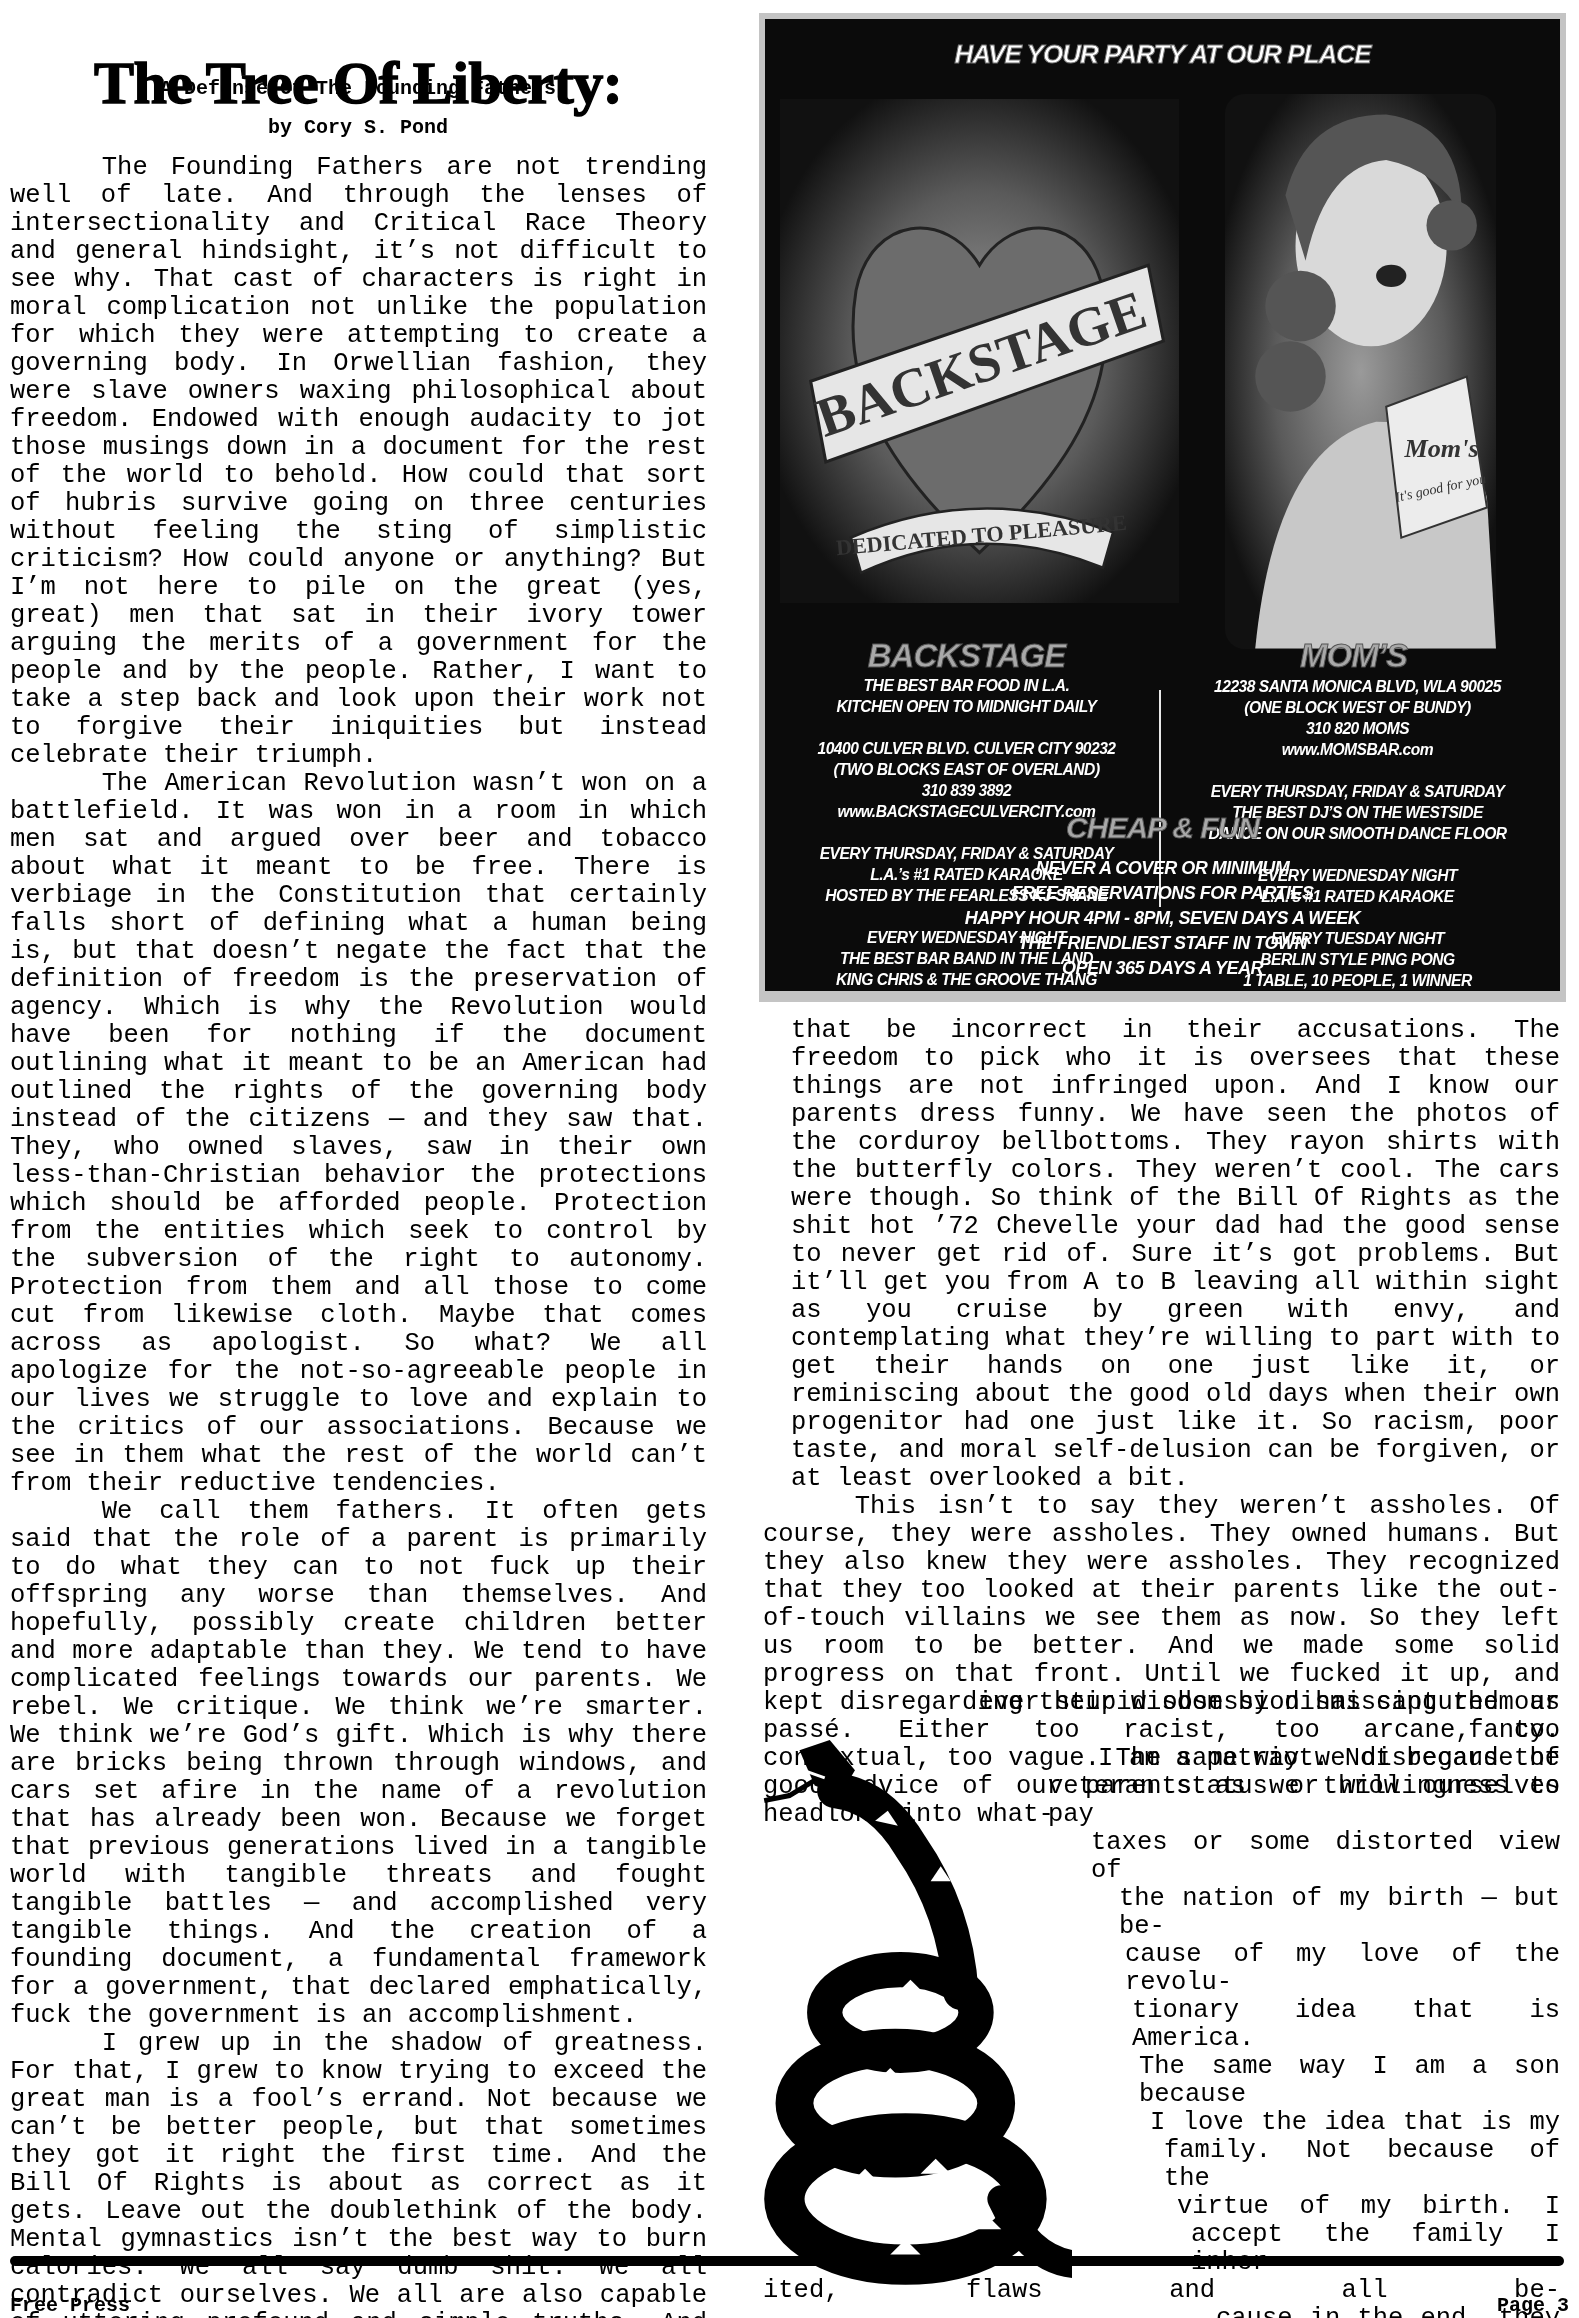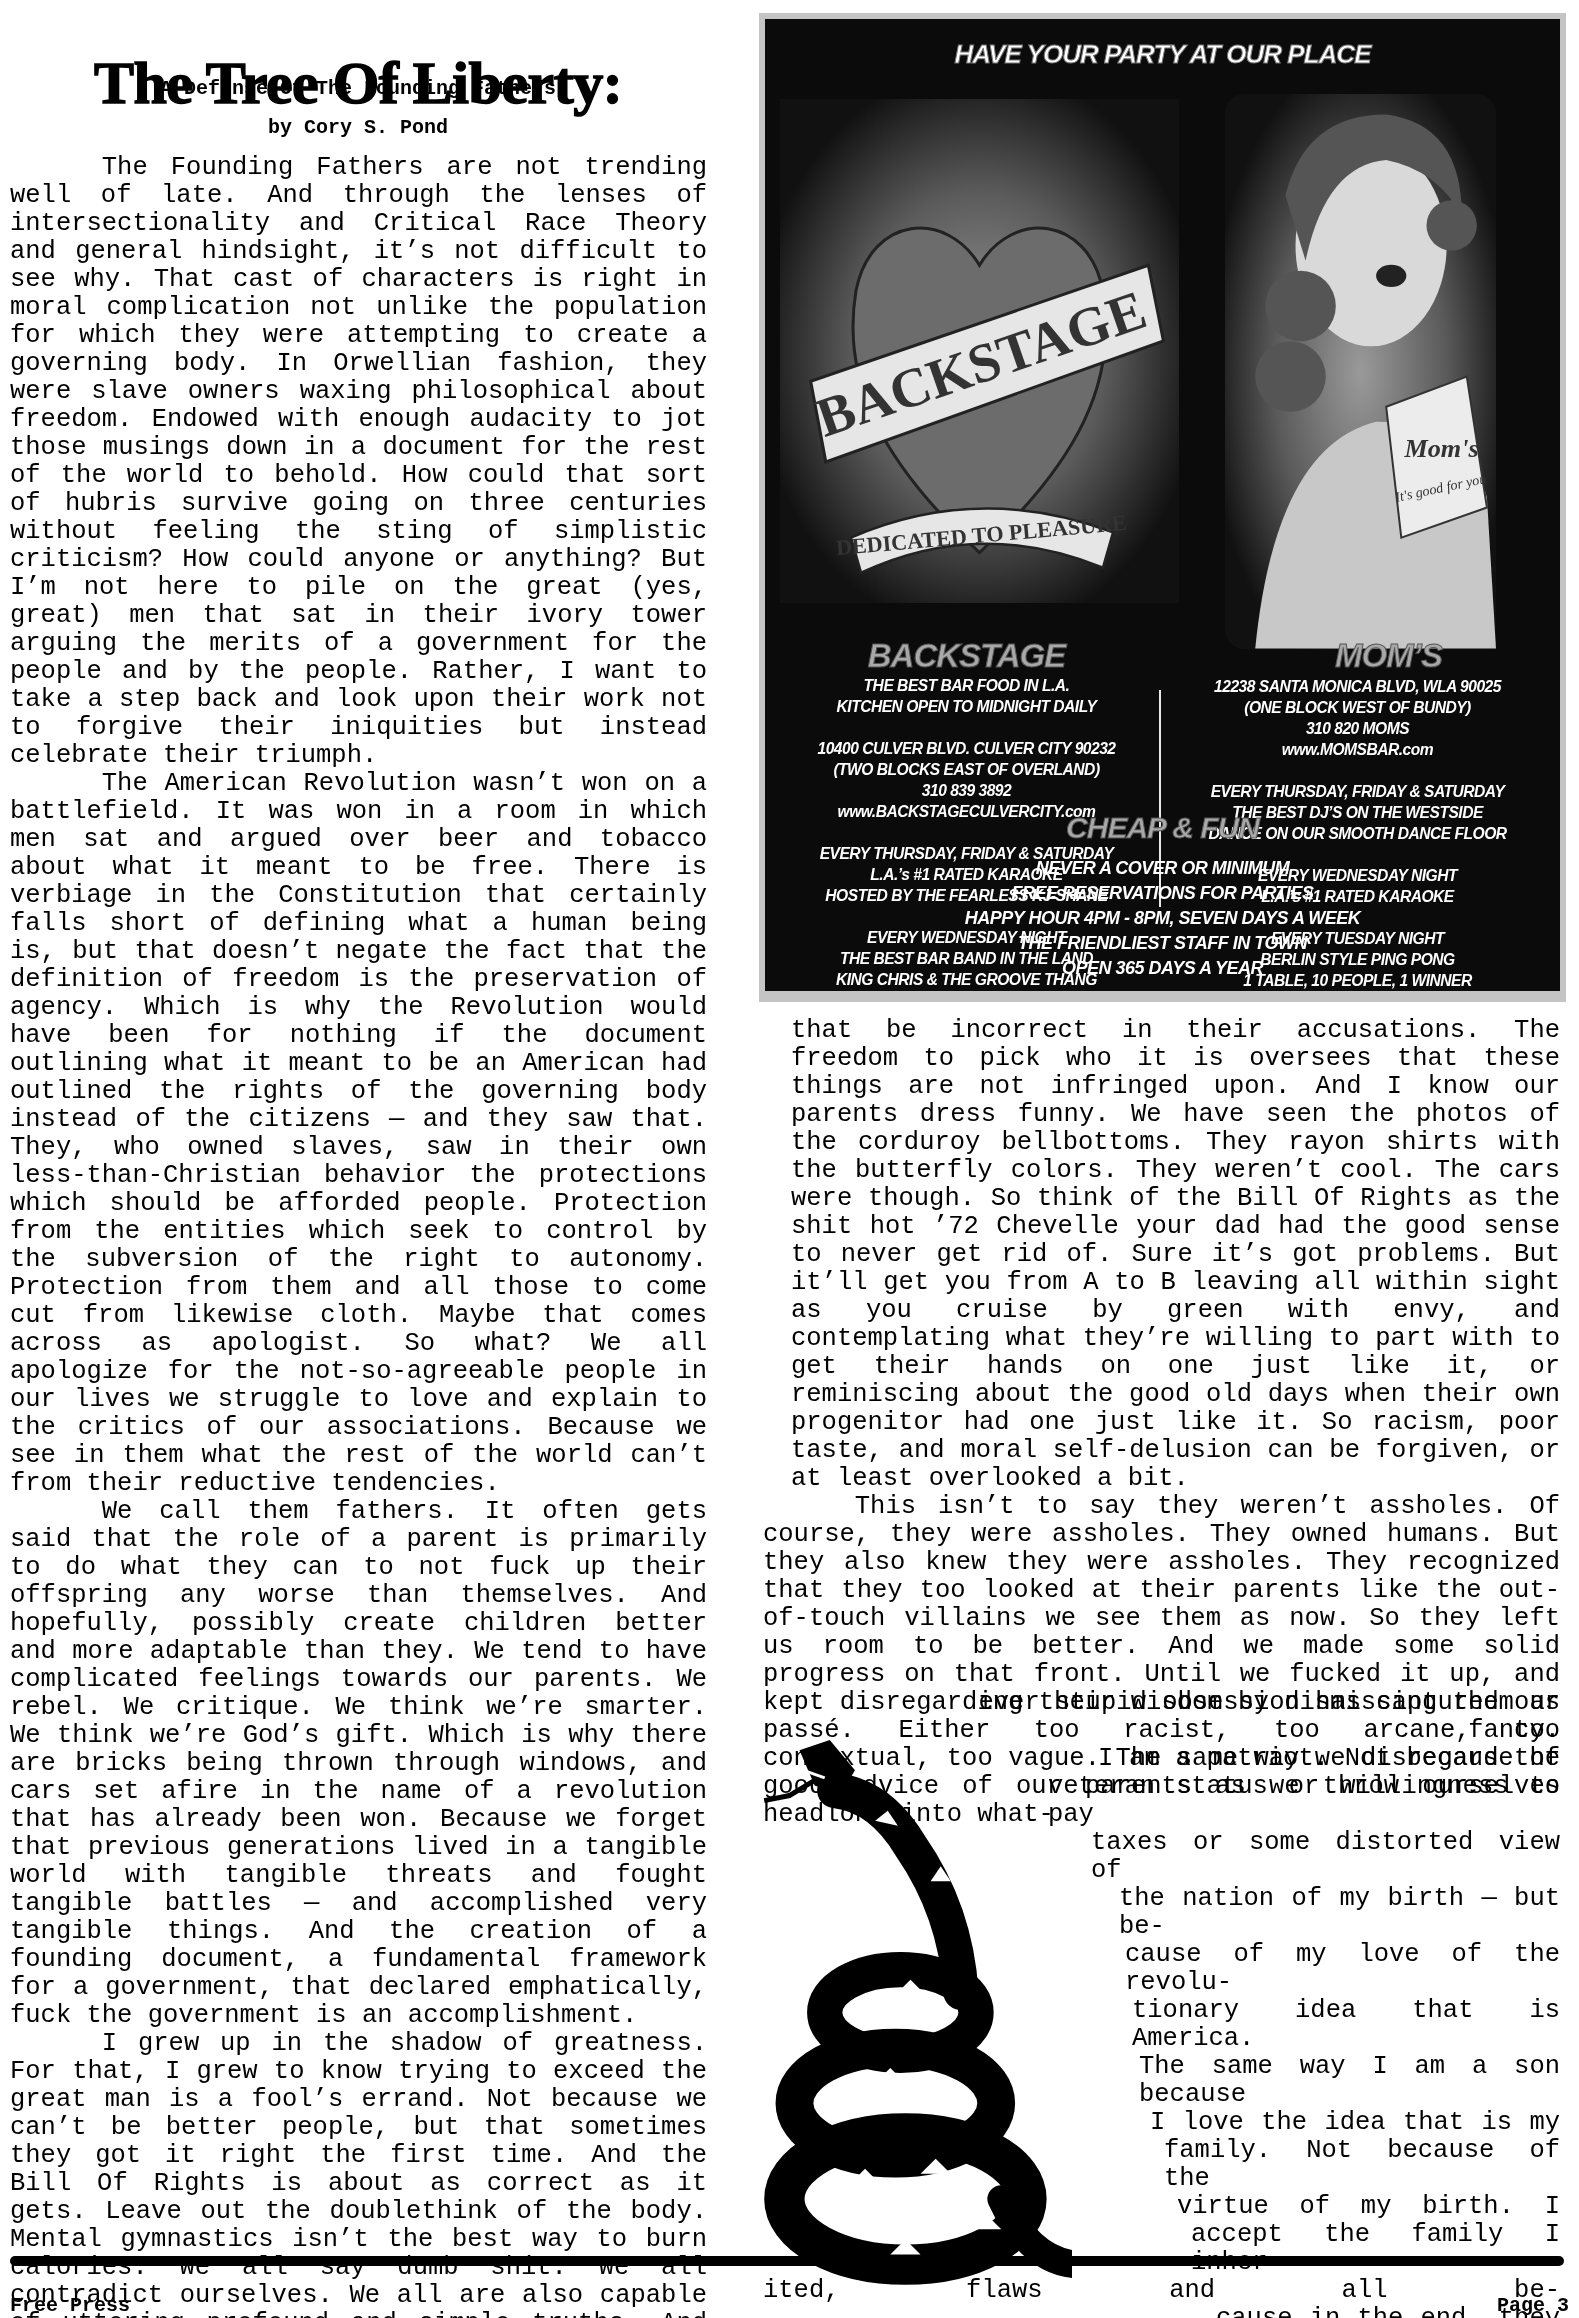--- a/index.html
+++ b/index.html
@@ -13,21 +13,21 @@
   #left-col { left:10px; top:154px; width:697px; }
   #right-col { left:763px; top:1017px; width:797px; }
   .ad { position:absolute; left:759px; top:12.6px; width:807px; height:989px; background:#c4c4c4; }
   .ad-inner { position:absolute; left:6px; top:6px; right:6px; bottom:11px; background:#0b0b0b; }
   .ad-head { position:absolute; left:0; right:0; top:20px; text-align:center; color:#fff; font-family:"Liberation Sans", "DejaVu Sans", sans-serif; font-weight:bold; font-style:italic; font-size:26px; letter-spacing:-1px; -webkit-text-stroke:1px #777; }
   .ad-img { position:absolute; background:radial-gradient(ellipse at center, #9a9a9a 0%, #5a5a5a 45%, #111 80%); }
   .ad-img-left { left:15px; top:80px; width:399px; height:504px; }
   .ad-img-right { left:460px; top:75px; width:271px; height:555px; border-radius:20px; }
   .ad-venue { position:absolute; top:618px; font-family:"Liberation Sans", sans-serif; font-weight:bold; font-style:italic; font-size:33px; color:#a8a8a8; letter-spacing:-1px; -webkit-text-stroke:1px #555; text-align:center; }
   .ad-venue.l { left:50px; width:303px; }
-  .ad-venue.r { left:510px; width:227px; }
+  .ad-venue.r { left:475px; width:227px; }
   .ad-list { position:absolute; font-family:"Liberation Sans", sans-serif; font-weight:bold; font-style:italic; font-size:15.6px; line-height:21px; color:#fff; text-align:center; letter-spacing:-0.5px; }
   .ad-list .gap { height:21px; }
   .ad-list.l { left:20px; width:363px; top:656px; }
   .ad-list.r { left:411px; width:363px; top:657px; }
   .ad-divider { position:absolute; left:394px; top:671px; width:2px; height:217px; background:#e8e8e8; }
   .ad-cheap { position:absolute; left:0; right:0; top:792px; text-align:center; font-family:"Liberation Sans", sans-serif; font-weight:bold; font-style:italic; font-size:30px; color:#a8a8a8; -webkit-text-stroke:1px #555; letter-spacing:-1px; }
   .ad-perks { position:absolute; left:0; right:0; top:837px; text-align:center; font-family:"Liberation Sans", sans-serif; font-weight:bold; font-style:italic; font-size:18px; line-height:25px; color:#fff; letter-spacing:-0.5px; }
   .snake { position:absolute; left:759px; top:1730px; width:313px; height:580px; }
   .rule { position:absolute; left:10px; top:2256px; width:1554px; height:10px; background:#000; border-radius:5px; }
   .footer-left { position:absolute; left:10px; top:2294px; font-weight:bold; font-size:20px; }

